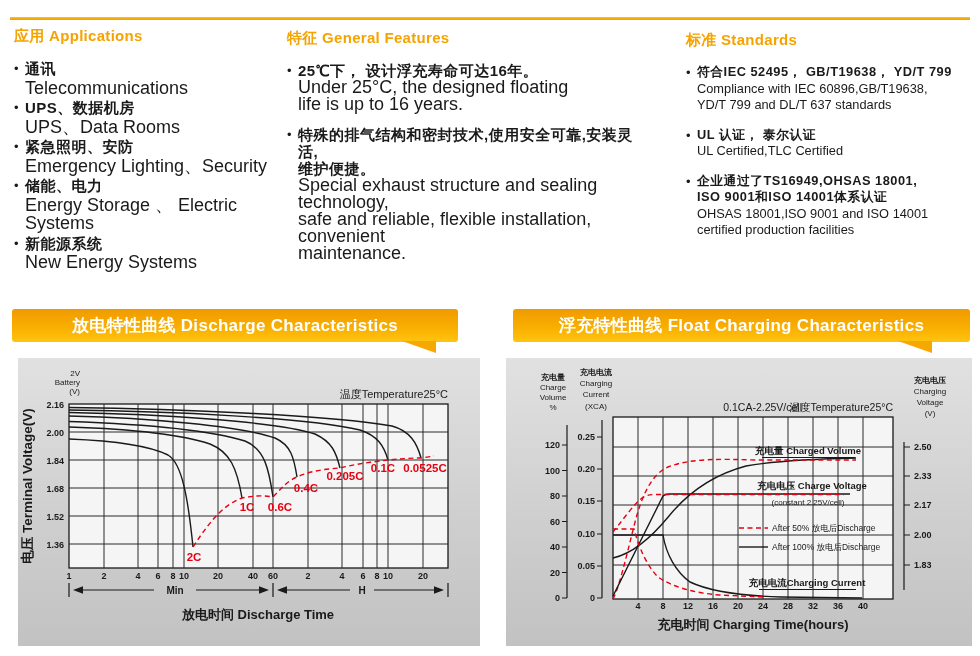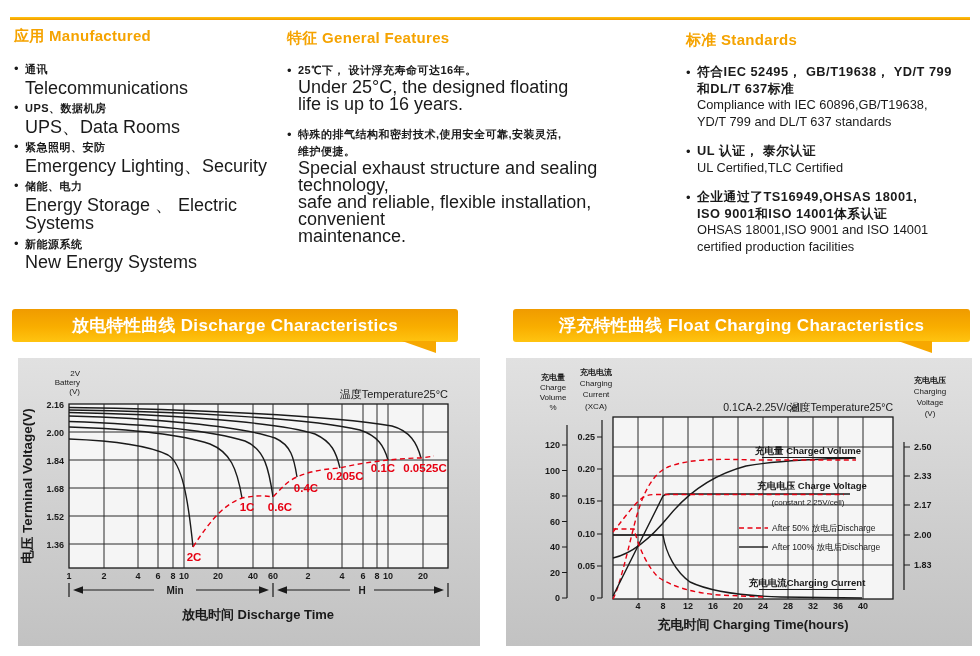--- a/index.html
+++ b/index.html
@@ -6,21 +6,21 @@
   .page{position:relative;width:980px;height:656px;background:#fff;overflow:hidden;
         font-family:"Liberation Sans",sans-serif;color:#1a1a1a;}
   .top-rule{position:absolute;left:10px;top:17px;width:960px;height:3px;
         background:linear-gradient(180deg,#ffc40d,#f29800);}
   
   .col{position:absolute;}
   .col h2{margin:0 0 14px 0;font-size:15px;font-weight:bold;color:#f5a300;letter-spacing:.3px;}
   .item{display:flex;margin-bottom:2px;}
   .item .bullet{width:11px;flex:0 0 11px;font-size:13px;line-height:18px;}
   .item .lines{flex:1;}
-  .cn{font-size:11px;font-weight:600;line-height:18.5px;letter-spacing:.5px;}
+  .cn{font-size:15px;font-weight:600;line-height:18.5px;letter-spacing:.5px;}
   .en{font-size:18px;line-height:18.5px;}
   #features .cn,#features .en{line-height:17px;}
   #features .item{margin-bottom:13px;}
   #standards .cn,#standards .en{line-height:16.5px;font-size:12.8px;}
   #standards .item{margin-bottom:13px;}
   
   .banner{position:absolute;top:309px;height:33px;border-radius:3px;
           background:linear-gradient(180deg,#f09b00 0%,#f9ae00 55%,#ffc410 100%);
           color:#fff;font-size:17px;font-weight:bold;display:flex;align-items:center;
           justify-content:center;letter-spacing:.3px;}
@@ -48,21 +48,21 @@
   .arrowline{stroke:#1a1a1a;stroke-width:1.2;}
   .arrowhead{fill:#1a1a1a;}
 </style>
 </head>
 <body>
 
 <div class="page">
   <div class="top-rule"></div>
 
   <section class="col" id="apps" style="left:14px;top:27px;width:266px;">
-    <h2>应用 Manufactured</h2>
+    <h2>应用 Applications</h2>
     <div class="item">
       <span class="bullet">•</span>
       <div class="lines">
           <div class="cn">通讯</div>
       <div class="en">Telecommunications</div>
         </div>
     </div>
     <div class="item">
       <span class="bullet">•</span>
       <div class="lines">
@@ -114,21 +114,20 @@
       </div>
     </div>
   </section>
 
   <section class="col" id="standards" style="left:686px;top:31px;width:292px;">
     <h2>标准 Standards</h2>
     <div class="item">
       <span class="bullet">•</span>
       <div class="lines">
         <div class="cn">符合IEC 52495， GB/T19638， YD/T 799</div>
-        <div class="cn">和DL/T 637标准</div>
         <div class="en">Compliance with IEC 60896,GB/T19638,</div>
         <div class="en">YD/T 799 and DL/T 637 standards</div>
       </div>
     </div>
     <div class="item">
       <span class="bullet">•</span>
       <div class="lines">
         <div class="cn">UL 认证， 泰尔认证</div>
         <div class="en">UL Certified,TLC  Certified</div>
       </div>

